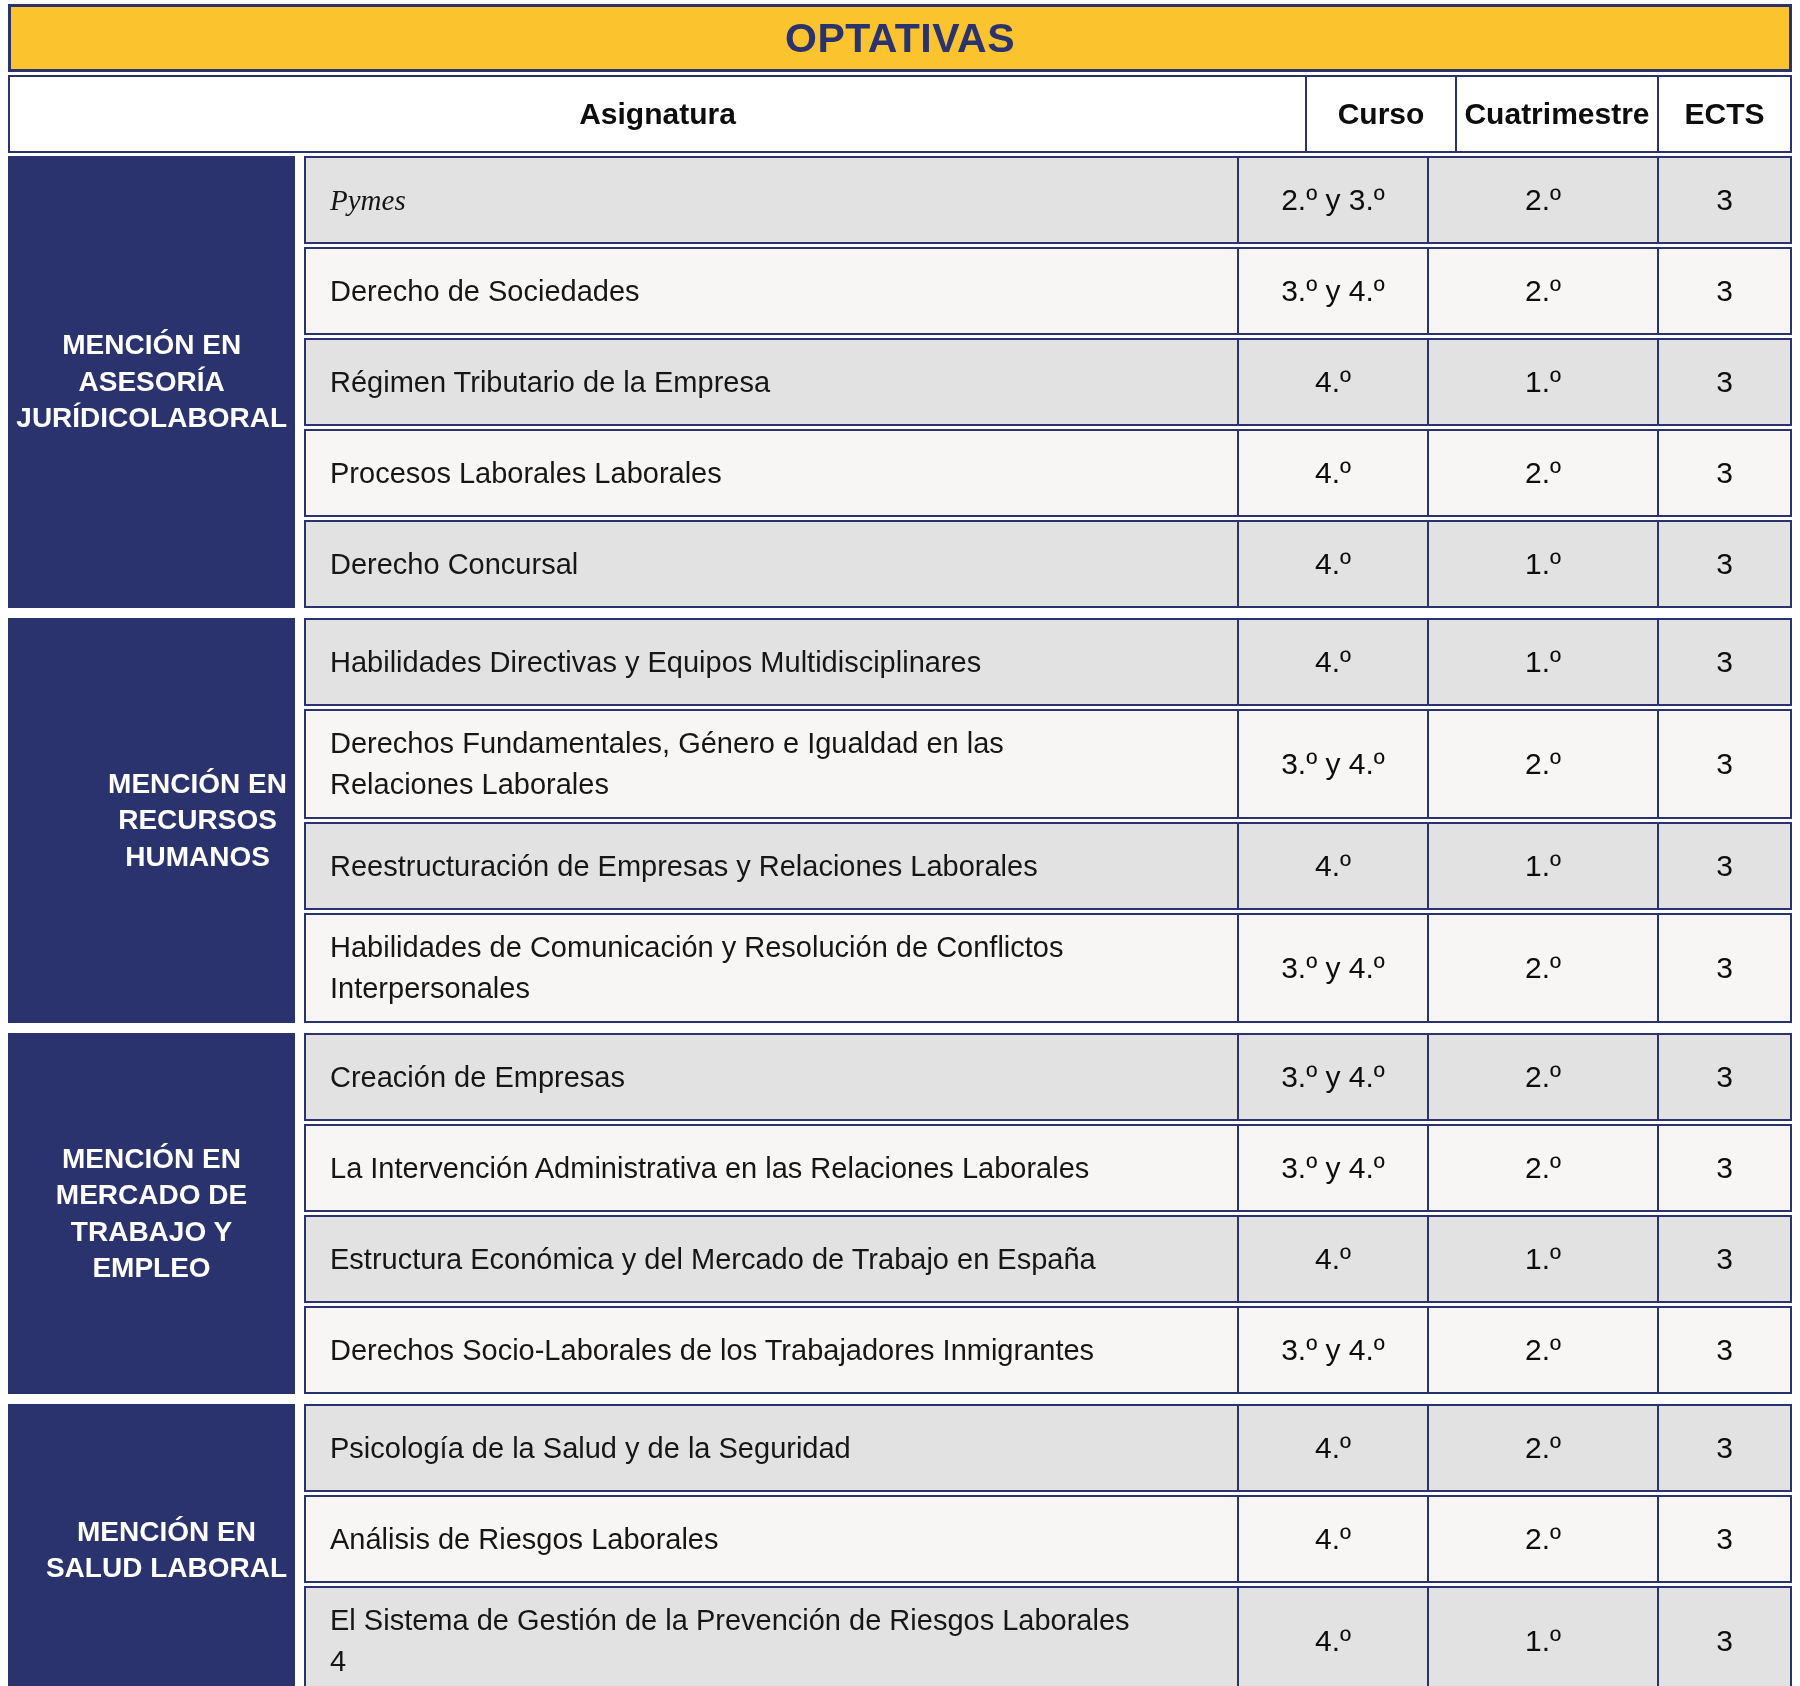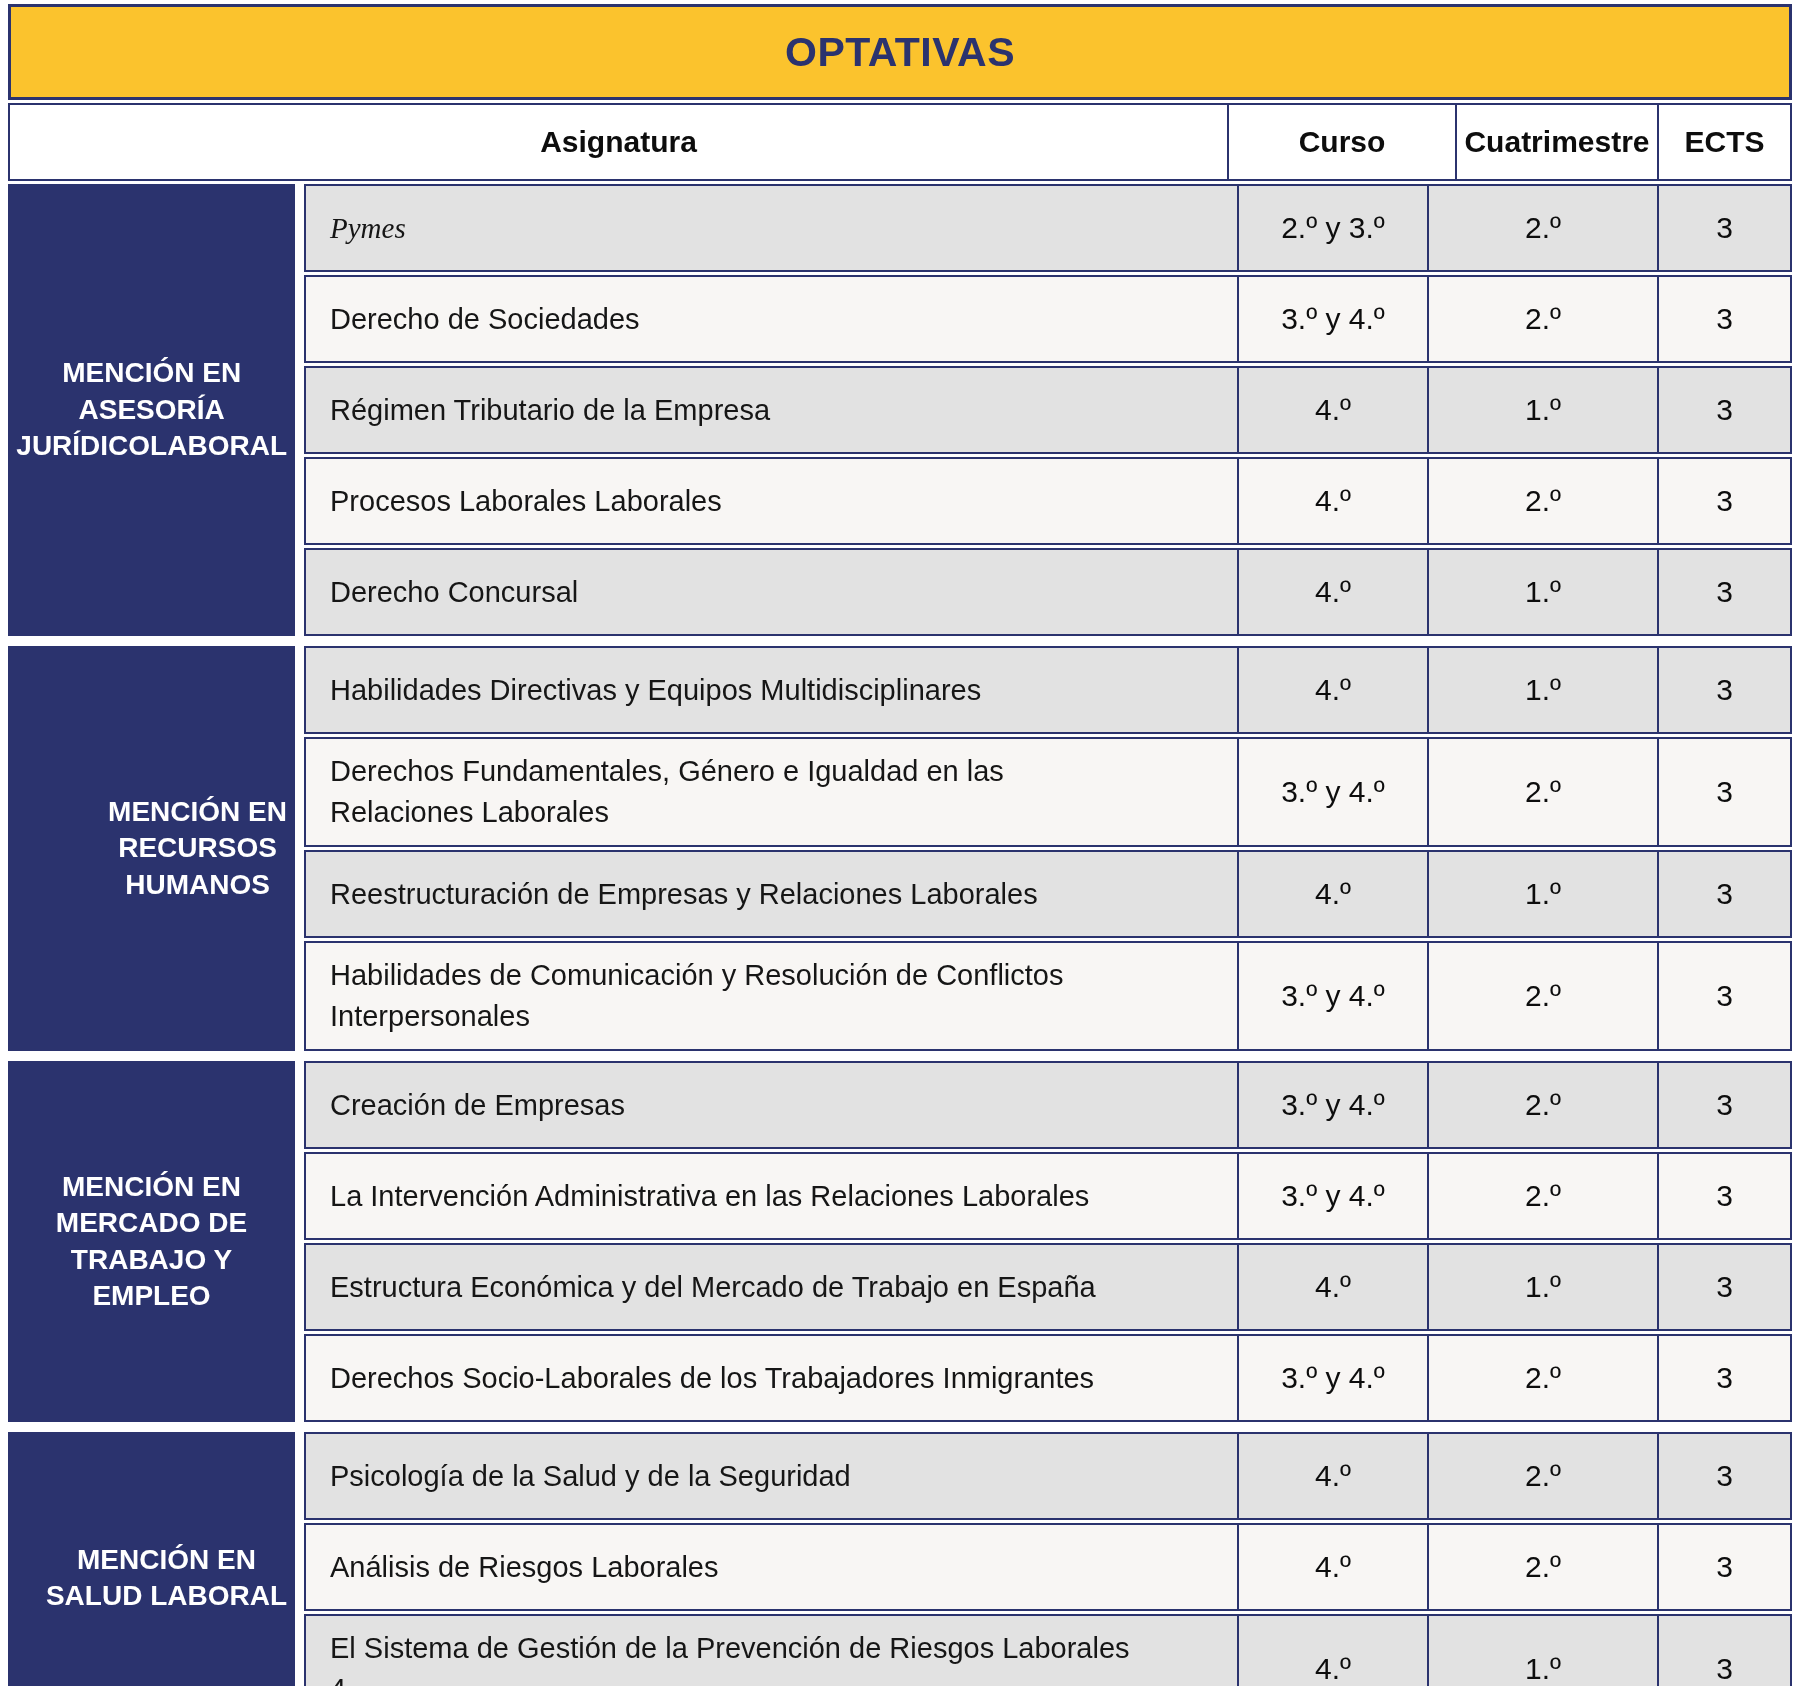--- a/index.html
+++ b/index.html
@@ -15,21 +15,21 @@
     font-family:"Liberation Sans","DejaVu Sans",sans-serif;
     -webkit-font-smoothing:antialiased;
   }
   .page{
     width:1784px;
     margin:4px 8px 8px 8px;
   }
   
   .banner{
     box-sizing:border-box;
-    height:96px;
+    height:68px;
     background:var(--yellow);
     border:3px solid var(--navy);
     display:flex;align-items:center;justify-content:center;
   }
   .banner-title{
     font-size:41px;font-weight:700;color:var(--navy);letter-spacing:0.5px;
   }
   
   .header-row{
     box-sizing:border-box;
@@ -38,21 +38,21 @@
     background:#ffffff;
     border:2px solid var(--navy);
     display:flex;
   }
   .h-cell{
     box-sizing:border-box;
     display:flex;align-items:center;justify-content:center;
     font-size:30px;font-weight:700;color:#0d0d0d;
   }
   .h-asignatura{flex:1 1 auto;}
-  .h-curso{width:228px;border-left:2px solid var(--navy);}
+  .h-curso{width:150px;border-left:2px solid var(--navy);}
   .h-cuatrimestre{width:202px;border-left:2px solid var(--navy);}
   .h-ects{width:133px;border-left:2px solid var(--navy);}
   
   #sections-container{display:flex;flex-direction:column;gap:10px;margin-top:3px;}
   .section{display:flex;gap:9px;}
   .mention-cell{
     box-sizing:border-box;
     width:287px;flex:0 0 287px;
     background:var(--navy);
     display:flex;align-items:center;justify-content:flex-end;

